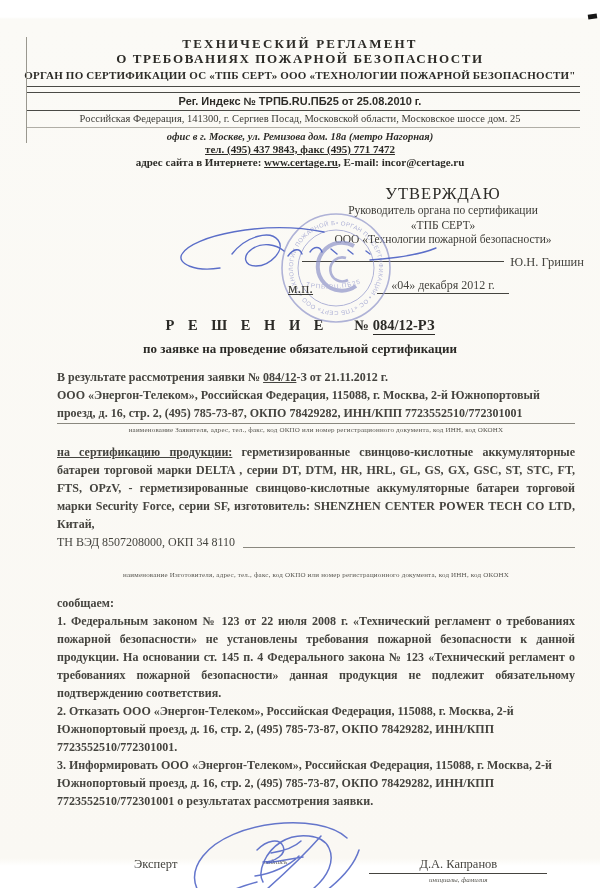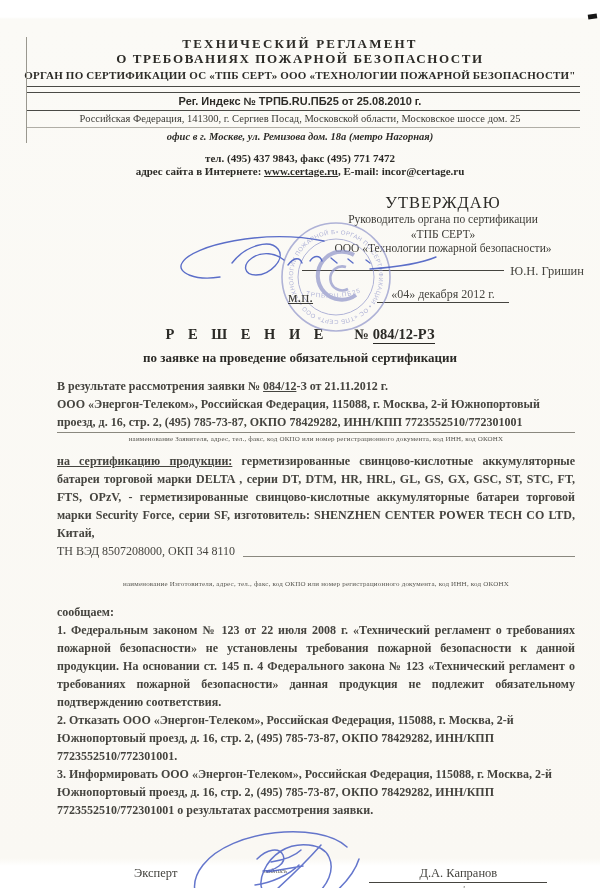--- a/index.html
+++ b/index.html
@@ -15,21 +15,21 @@
   .t1{font-weight:bold;font-size:13px;line-height:14px;letter-spacing:2.2px;}
   .t2{font-weight:bold;font-size:13px;line-height:14px;letter-spacing:1.6px;margin-top:1px;}
   .t3{font-weight:bold;font-size:11px;line-height:13px;letter-spacing:0.2px;margin-top:3px;}
   .rule{border-top:1.4px solid #4a4a46;margin:0 20px 0 26px;height:0;}
   .rule.r1{margin-top:4px;}
   .rule.r2{margin-top:5px;}
   .rule.thin{border-top:1px solid #b0aea6;}
   .reg{font-family:"Liberation Sans",sans-serif;font-weight:bold;font-size:11px;padding:2px 0 3px;color:#2c2b27;}
   .addr{font-size:10.5px;padding:2px 0 3px;color:#3c3b36;}
   .office{font-weight:bold;font-style:italic;font-size:10.5px;margin-top:3px;color:#2c2b27;}
-  .phone{font-weight:bold;font-size:11px;margin-top:10px;color:#2c2b27;}
+  .phone{font-weight:bold;font-size:11px;margin-top:1px;color:#2c2b27;text-decoration:underline;}
   .web{font-weight:bold;font-size:11px;margin-top:1px;color:#2c2b27;}
   .u{text-decoration:underline;}
   
   .approve{position:relative;width:282px;margin:16px 16px 0 auto;text-align:center;}
   .ap-title{font-size:16.5px;line-height:19px;letter-spacing:1px;color:#2c2b27;}
   .ap-l{font-size:11.5px;line-height:14.5px;color:#3c3b36;}
   .ap-sigrow{display:flex;align-items:center;height:26px;margin-top:3px;}
   .sigline{flex:1;border-bottom:1px solid #45443f;margin-bottom:3px;}
   .ap-name{font-size:12.5px;padding-left:6px;white-space:nowrap;}
   .ap-date{font-size:12px;margin-top:2px;}

